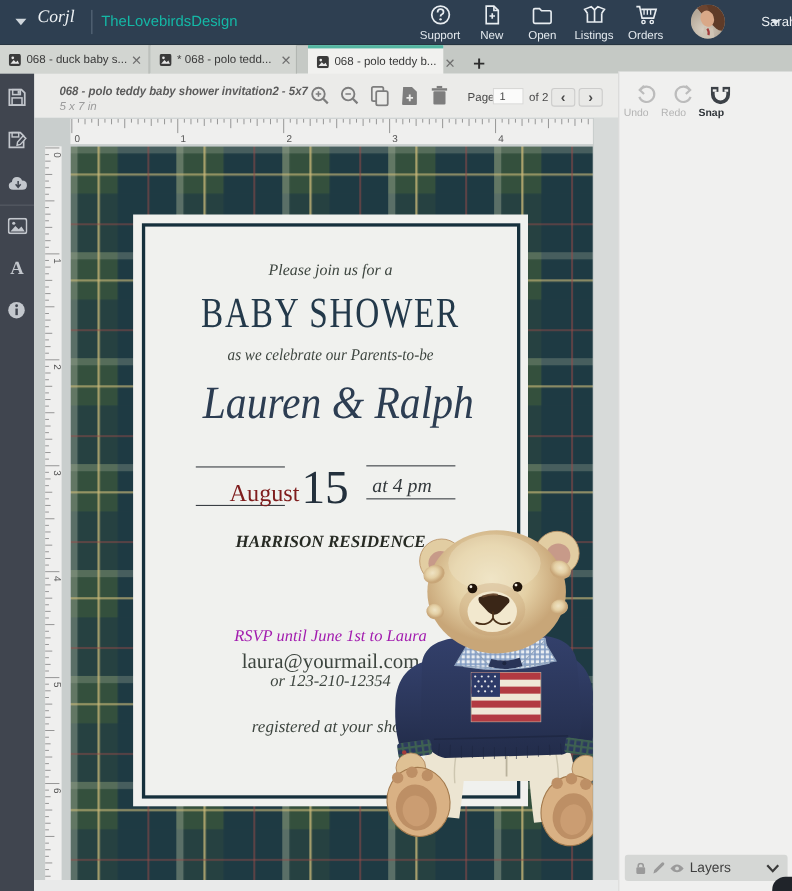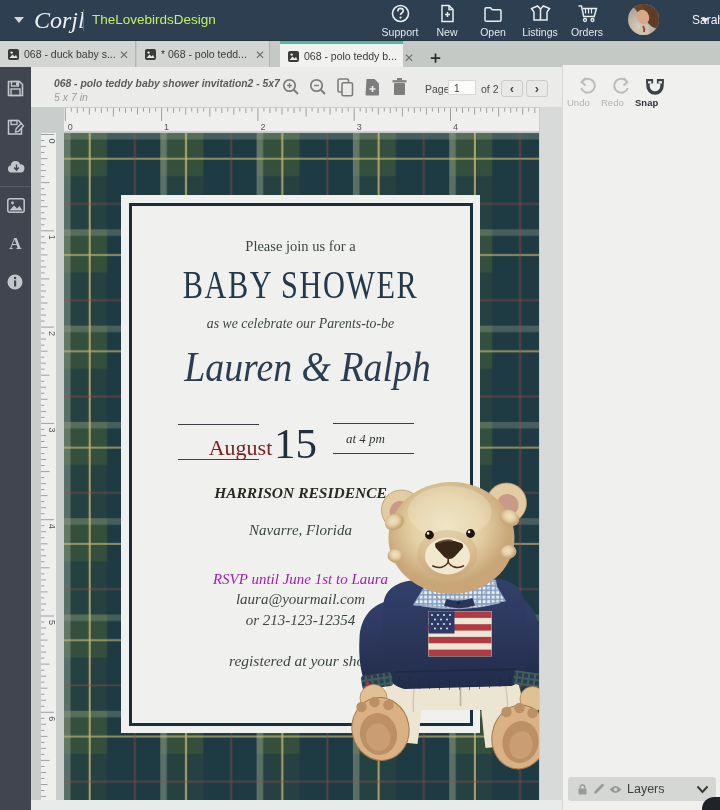--- a/index.html
+++ b/index.html
@@ -2,23 +2,23 @@
 <html><head>
 <meta charset="utf-8">
 <style>
 *{margin:0;padding:0;box-sizing:border-box}
 html,body{width:720px;height:810px;overflow:hidden}
 body{position:relative;font-family:"Liberation Sans",sans-serif;background:#eceff0}
 .abs{position:absolute}
 
 #nav{left:0;top:0;width:720px;height:40px;background:#2e3f51}
 #nav .caret{left:14px;top:17px;width:0;height:0;border-left:5px solid transparent;border-right:5px solid transparent;border-top:6px solid #cfd6dc}
-#logo{left:34px;top:7px;color:#edf1f4;font-family:"Liberation Serif",serif;font-style:italic;font-size:24px}
+#logo{left:34px;top:7px;color:#edf1f4;font-family:"Liberation Serif",serif;font-style:italic;font-size:16px}
 #nav .sep{left:83px;top:9px;width:1px;height:22px;background:#5c6d7d}
-#shopname{left:92px;top:12px;color:#bef264;font-size:13.5px}
+#shopname{left:92px;top:12px;color:#14b8a6;font-size:13.5px}
 .navitem{top:4px;width:46px;text-align:center;color:#e3e9ee;font-size:10.5px}
 .navitem svg{display:block;margin:0 auto 3px auto}
 #avatar{left:628px;top:4px;width:31px;height:31px;border-radius:50%;overflow:hidden}
 #sarah{left:692px;top:13px;color:#eef2f5;font-size:12px}
 #nav .caret2{left:701px;top:18px;width:0;height:0;border-left:4.5px solid transparent;border-right:4.5px solid transparent;border-top:5px solid #e3e9ee}
 
 #tabbar{left:0;top:40px;width:720px;height:27px;background:#c5c9c5;border-top:1px solid #263440}
 .tab{top:0;height:27px;background:#d2d5d1;border-right:1px solid #b2b6b2;color:#3a3a3a;font-size:10.5px}
 .tab.active{background:#f1f1ef;border-top:3px solid #54b5a1;border-right:none}
 .tab .ticon{position:absolute;left:8px;top:8px}
@@ -420,36 +420,35 @@
             <rect x="24.7" width="2" height="96.3" fill="#c9b878" opacity="0.8"></rect>
             <rect y="24.7" width="96.3" height="2" fill="#c9b878" opacity="0.65"></rect>
             <rect x="70" width="1.8" height="96.3" fill="#9c4a48" opacity="0.5"></rect>
             <rect y="70" width="96.3" height="1.8" fill="#9c4a48" opacity="0.45"></rect>
           </pattern>
         </defs>
         <rect width="475" height="667" fill="url(#tartan)"></rect>
       </svg>
     <div id="card" class="abs">
       <div id="cardborder" class="abs"></div>
-      <div class="ctext abs" style="top:43px;font-size:14.5px;color:#3d453f">Please join us for a</div>
+      <div class="ctext abs" style="top:43px;font-style:italic;font-size:14.5px;color:#3d453f">Please join us for a</div>
       <div class="ctext abs" style="top:67px;font-size:39px;letter-spacing:2px;color:#23394a;transform:scaleX(0.776)">BABY SHOWER</div>
       <div class="ctext abs" style="top:120px;font-style:italic;font-size:15px;color:#3d453f;transform:scaleX(0.92)">as we celebrate our Parents-to-be</div>
       <div class="ctext abs" style="top:148px;left:7px;font-style:italic;font-size:42px;color:#2c3d52;transform:scaleX(0.9)">Lauren &amp; Ralph</div>
       <div class="abs" style="left:56.5px;top:229px;width:81px;height:1.4px;background:#3a3f44"></div>
       <div class="abs" style="left:56.5px;top:264px;width:81px;height:1.4px;background:#3a3f44"></div>
       <div class="ctext abs" style="left:79px;width:81px;top:240px;font-size:22px;color:#7f1d1d">August</div>
       <div class="ctext abs" style="left:-5px;top:224px;font-size:43px;color:#23303c">15</div>
       <div class="abs" style="left:211.5px;top:227.5px;width:81px;height:1.4px;background:#3a3f44"></div>
       <div class="abs" style="left:211.5px;top:257.5px;width:81px;height:1.4px;background:#3a3f44"></div>
-      <div class="ctext abs" style="left:204px;width:81px;top:236px;font-style:italic;font-size:13px;color:#33393c">at 4 pm</div>
+      <div class="ctext abs" style="left:204px;width:81px;top:236px;font-style:italic;font-size:18px;color:#33393c">at 4 pm</div>
       <div class="ctext abs" style="top:289px;font-style:italic;font-weight:bold;font-size:15.5px;color:#272b24">HARRISON RESIDENCE</div>
-      <div class="ctext abs" style="top:327px;font-style:italic;font-size:15px;color:#3d453f">Navarre, Florida</div>
       <div class="ctext abs" style="top:376px;font-style:italic;font-size:15px;color:#a21caf">RSVP until June 1st to Laura</div>
-      <div class="ctext abs" style="top:396px;font-style:italic;font-size:15px;color:#3d453f">laura@yourmail.com</div>
-      <div class="ctext abs" style="top:417px;font-style:italic;font-size:15px;color:#3d453f">or 213-123-12354</div>
+      <div class="ctext abs" style="top:396px;font-size:19px;color:#3d453f">laura@yourmail.com</div>
+      <div class="ctext abs" style="top:417px;font-style:italic;font-size:15px;color:#3d453f">or 123-210-12354</div>
       <div class="ctext abs" style="top:457px;font-style:italic;font-size:15.5px;color:#3d453f">registered at your shop</div>
     </div>
     <svg class="abs" style="left:270px;top:322px" width="211" height="332" viewBox="334.5 455 211 332">
       <defs>
         <radialGradient id="fur" cx="46%" cy="40%">
             <stop offset="0%" stop-color="#efe3c4"></stop>
             <stop offset="55%" stop-color="#e4d0a5"></stop>
             <stop offset="100%" stop-color="#c8a678"></stop>
           </radialGradient>
         <linearGradient id="navy" x1="0" y1="0" x2="0" y2="1">

